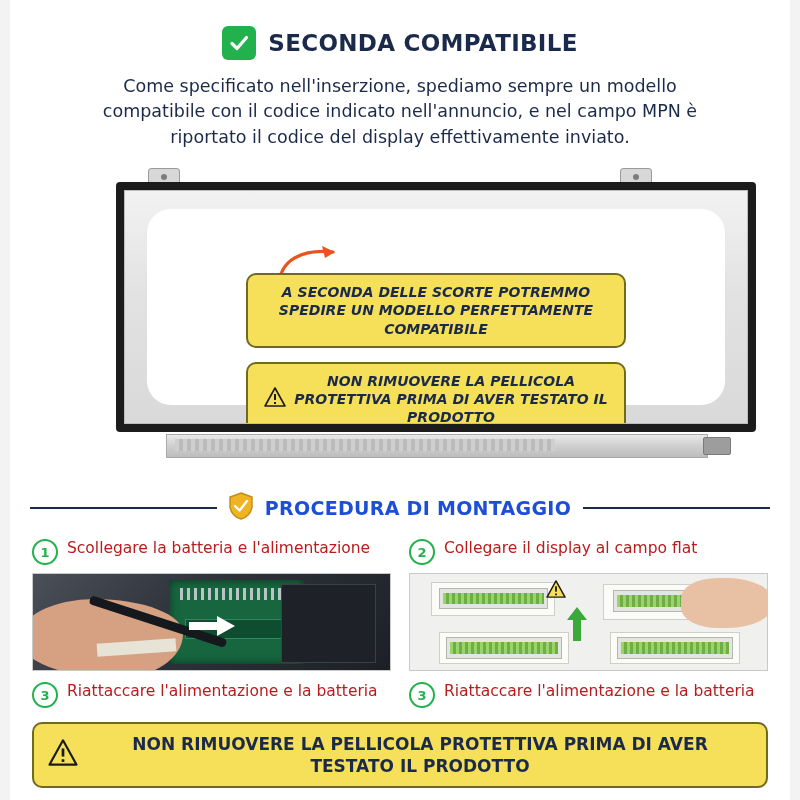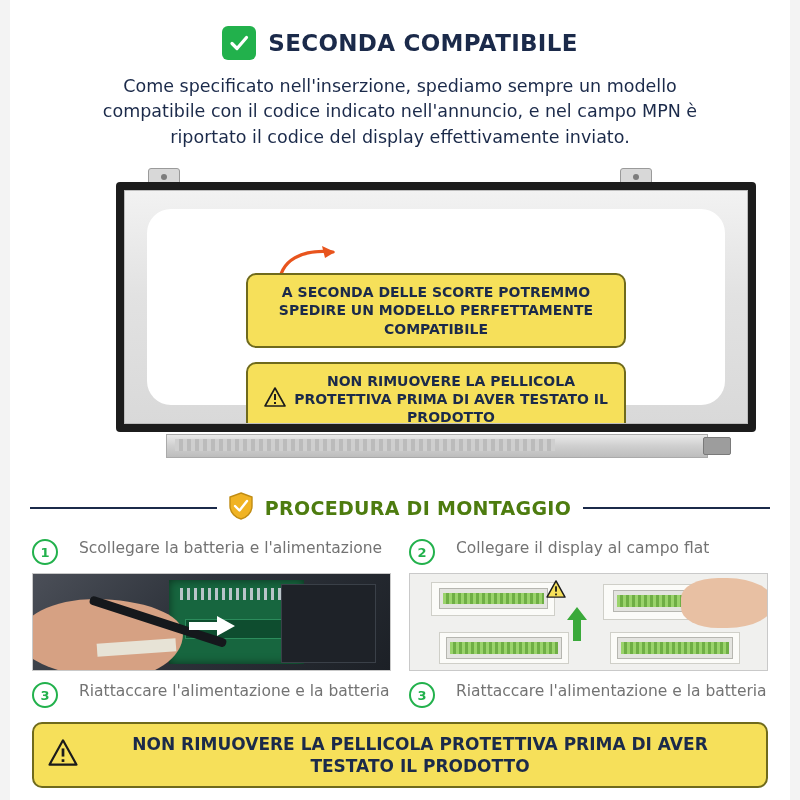--- a/index.html
+++ b/index.html
@@ -73,20 +73,21 @@
     line-height: 1.45;
     color: #1b2a4a;
   }
 
   
   .screen-wrap {
     position: relative;
     margin: 18px auto 0 auto;
     width: 568px;
     height: 300px;
+    font-style: italic;
   }
   .mount-tab {
     position: absolute;
     top: 0;
     width: 30px;
     height: 16px;
     background: #d8d8d8;
     border: 1px solid #9a9a9a;
     border-radius: 3px;
   }
@@ -213,21 +214,21 @@
     padding: 0 20px;
   }
   .rule {
     flex: 1;
     height: 2px;
     background: #1b2a4a;
   }
   .section-title {
     font-size: 19px;
     font-weight: bold;
-    color: #4d7c0f;
+    color: #1d4ed8;
     letter-spacing: 0.3px;
     white-space: nowrap;
   }
 
   
   .steps {
     display: flex;
     gap: 18px;
     margin: 14px 22px 0 22px;
   }
@@ -248,22 +249,21 @@
     font-size: 13px;
     font-weight: bold;
     display: flex;
     align-items: center;
     justify-content: center;
     margin-top: 1px;
   }
   .step-text {
     font-size: 15.5px;
     line-height: 1.32;
-    color: #737373;
-    margin-left: 12px;
+    color: #b91c1c;
   }
   .photo {
     position: relative;
     width: 100%;
     height: 98px;
     border: 1px solid #c9c9c9;
     box-sizing: border-box;
     overflow: hidden;
     margin-bottom: 10px;
   }

